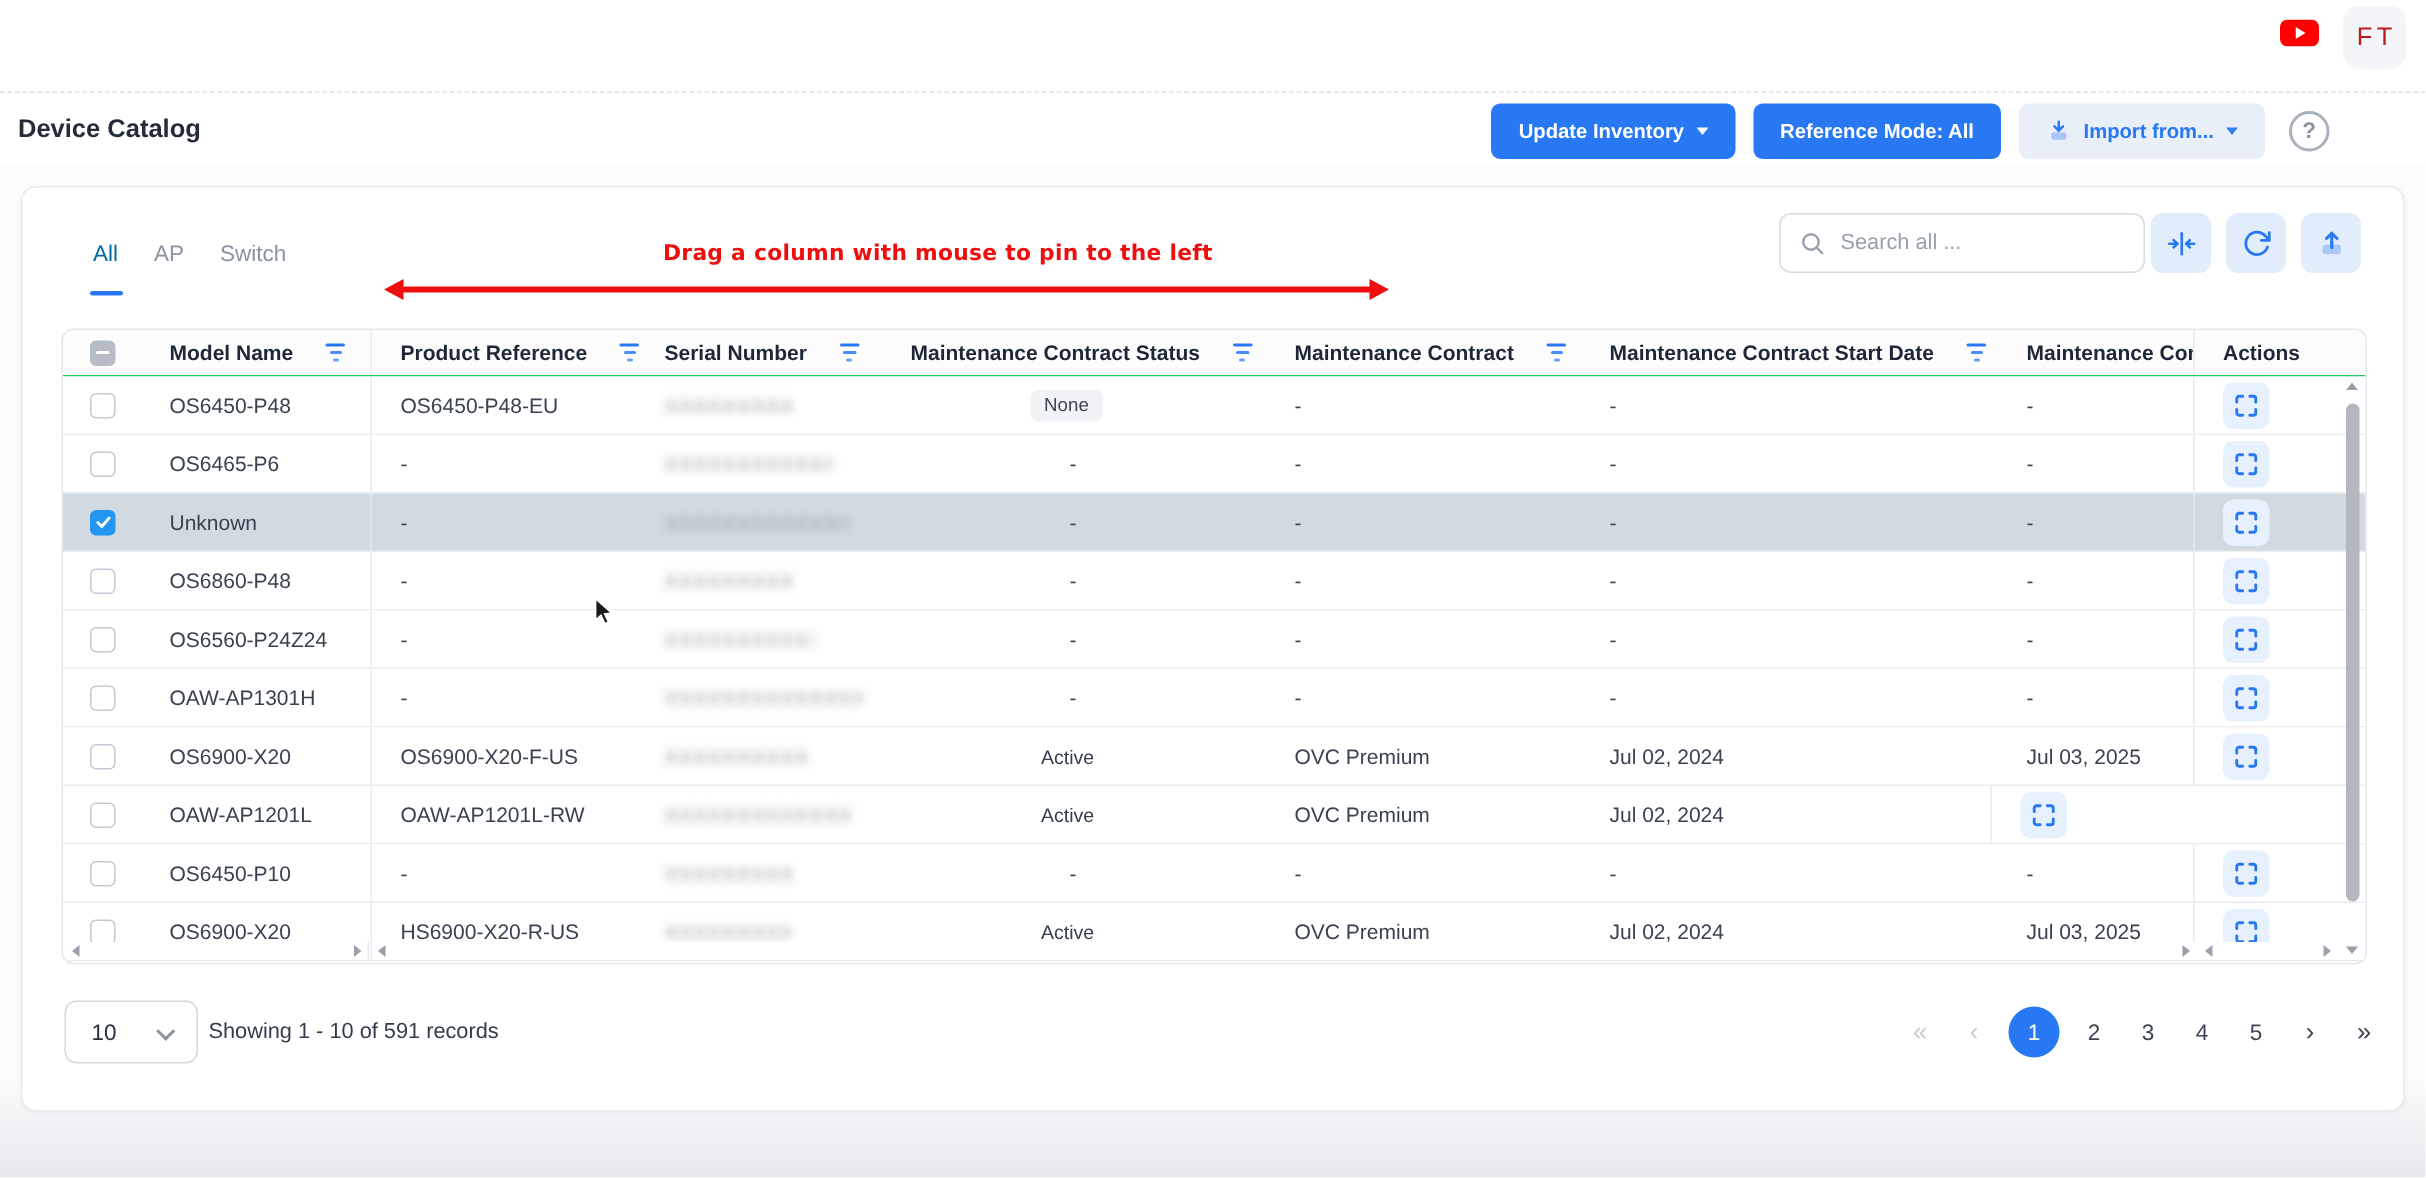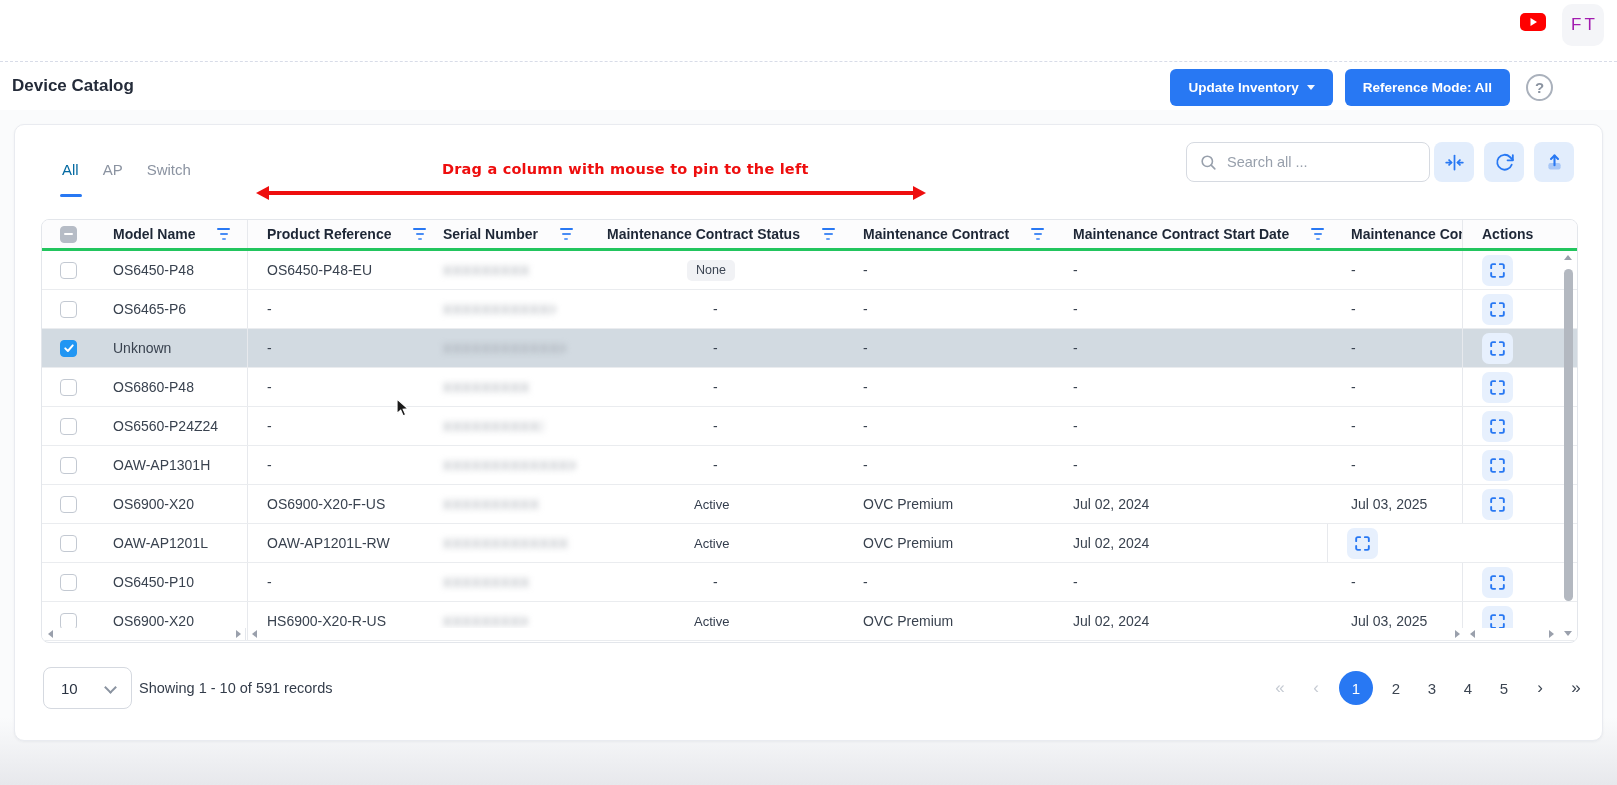--- a/index.html
+++ b/index.html
@@ -3,21 +3,21 @@
 <meta charset="utf-8">
 <style>
   *{margin:0;padding:0;box-sizing:border-box}
   html,body{width:1617px;height:785px;overflow:hidden;background:#fff;
     font-family:"Liberation Sans","DejaVu Sans",sans-serif;position:relative;-webkit-font-smoothing:antialiased}
 
   
   .topbar{position:absolute;left:0;top:0;width:1617px;height:62px;background:#fff;border-bottom:1px dashed #d8dce8}
   .yt{position:absolute;left:1520px;top:13px;width:26px;height:18px;cursor:pointer}
   .avatar{position:absolute;left:1562px;top:4px;width:42px;height:42px;border-radius:10px;background:#f4f5f8;
-    color:#a21caf;font-size:17px;font-weight:500;letter-spacing:3px;display:flex;align-items:center;justify-content:center;cursor:pointer;padding-left:3px}
+    color:#b91c1c;font-size:17px;font-weight:500;letter-spacing:3px;display:flex;align-items:center;justify-content:center;cursor:pointer;padding-left:3px}
 
   
   .page-header{position:absolute;left:0;top:63px;width:1565px;height:47px;background:#fff}
   .page-title{position:absolute;left:12px;top:13px;font-size:17px;font-weight:700;color:#242b39}
   .hdr-actions{position:absolute;right:12px;top:5px;height:38px;display:flex;align-items:center;gap:12px}
   .btn{height:37px;padding:0 18px;border-radius:6px;border:none;font-size:13.5px;font-weight:700;
     display:flex;align-items:center;gap:8px;cursor:pointer;font-family:inherit}
   .btn-primary{background:#2878f3;color:#fff}
   .btn-soft{background:#e9eff9;color:#2878f3}
   .caret{width:0;height:0;border-left:4.5px solid transparent;border-right:4.5px solid transparent;border-top:5px solid currentColor;opacity:.95}
@@ -50,21 +50,21 @@
     display:flex;align-items:center;padding:0 12px;gap:9px;background:#fff}
   .search-box input{border:none;outline:none;font-size:14.5px;color:#333c4a;width:100%;font-family:inherit;background:transparent}
   .search-box input::placeholder{color:#98a0ac}
   .tool-btn{position:absolute;top:17px;width:40px;height:40px;border-radius:8px;background:#e2edfc;border:none;
     display:flex;align-items:center;justify-content:center;cursor:pointer}
   .tb-pin{left:1419px}.tb-refresh{left:1469px}.tb-export{left:1519px}
 
   
   .table{position:absolute;left:26px;top:94px;width:1537px;height:424px;border:1px solid #e3e6eb;border-radius:8px;
     background:#fff;overflow:hidden}
-  .thead{display:flex;height:31px;border-bottom:3px solid #22c55e;background:#fcfcfd;align-items:flex-start}
+  .thead{display:flex;height:31px;border-bottom:1px solid #22c55e;background:#fcfcfd;align-items:flex-start}
   .th{display:flex;align-items:center;height:100%;font-size:14px;font-weight:700;color:#1e2736;flex:none;white-space:nowrap;overflow:hidden}
   .row{display:flex;height:39px;border-bottom:1px solid #eaecef;align-items:center;background:#fff}
   .row.selected{background:#d2dae1}
   .cell{flex:none;height:100%;display:flex;align-items:center;font-size:14px;color:#39424f;overflow:hidden;white-space:nowrap}
   .c1{padding-left:13px;border-right:1px solid #e7e9ed}
   .c2{padding-left:19px}.c3{padding-left:11px}
   .c5{padding-left:21px}.c6{padding-left:26px}.c7{padding-left:24px}
   .c8{padding-left:19px;border-left:1px solid #e7e9ed}
   .th.c4{padding-left:20px}
   .filter-icon{margin-left:22px;display:inline-flex;flex-direction:column;gap:2.5px;align-items:center;cursor:pointer}
@@ -127,20 +127,31 @@
 
 <div class="page-header">
   <div class="page-title">Device Catalog</div>
   <div class="hdr-actions">
     <button class="btn btn-primary">
       <span>Update Inventory</span>
       <span class="caret"></span>
     </button>
     <button class="btn btn-primary">
       <span>Reference Mode: All</span>
+    </button>
+    <button class="btn btn-soft">
+      <span class="icon-wrap">
+        <svg width="17" height="17" viewBox="0 0 24 24" fill="none" stroke="#2878f3" stroke-width="2.4" stroke-linecap="round" stroke-linejoin="round">
+            <line x1="12" y1="3" x2="12" y2="11"></line>
+            <polyline points="8 7.5 12 11.5 16 7.5"></polyline>
+            <rect x="5" y="13" width="14" height="7" rx="2" fill="#a9c8f7" stroke="none"></rect>
+          </svg>
+      </span>
+      <span>Import from...</span>
+      <span class="caret"></span>
     </button>
     <div class="btn-help">
       <span>?</span>
     </div>
   </div>
 </div>
 
 <div class="main">
   <div class="card">
 

